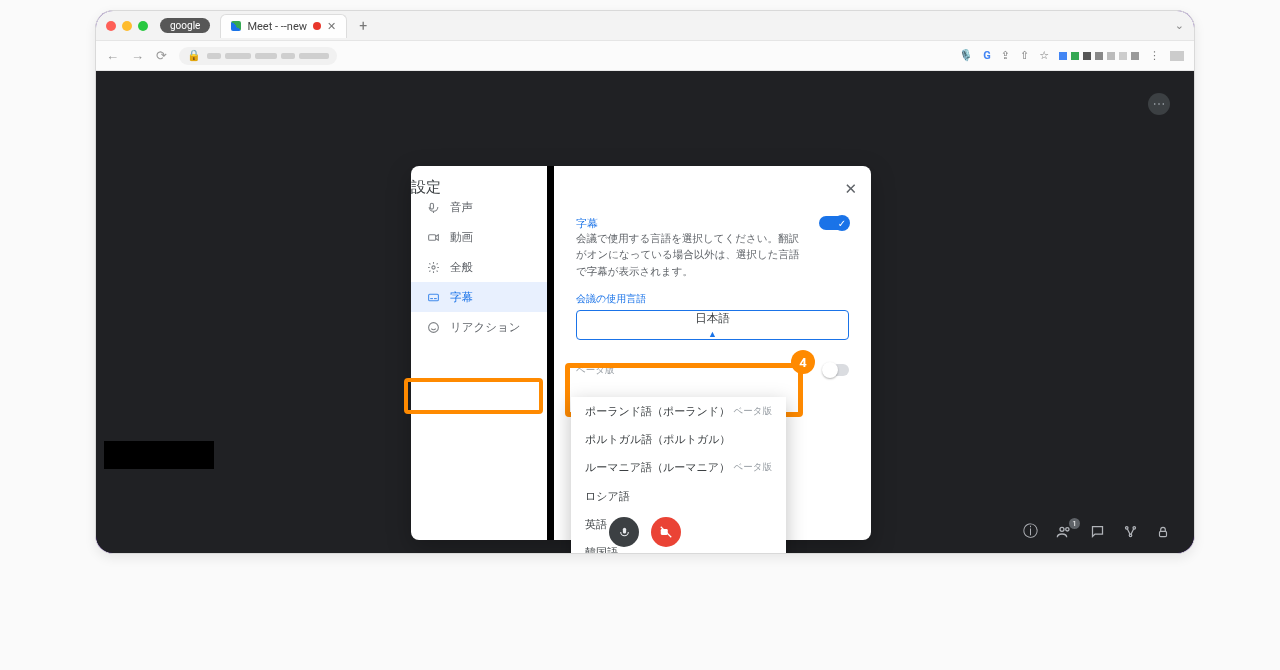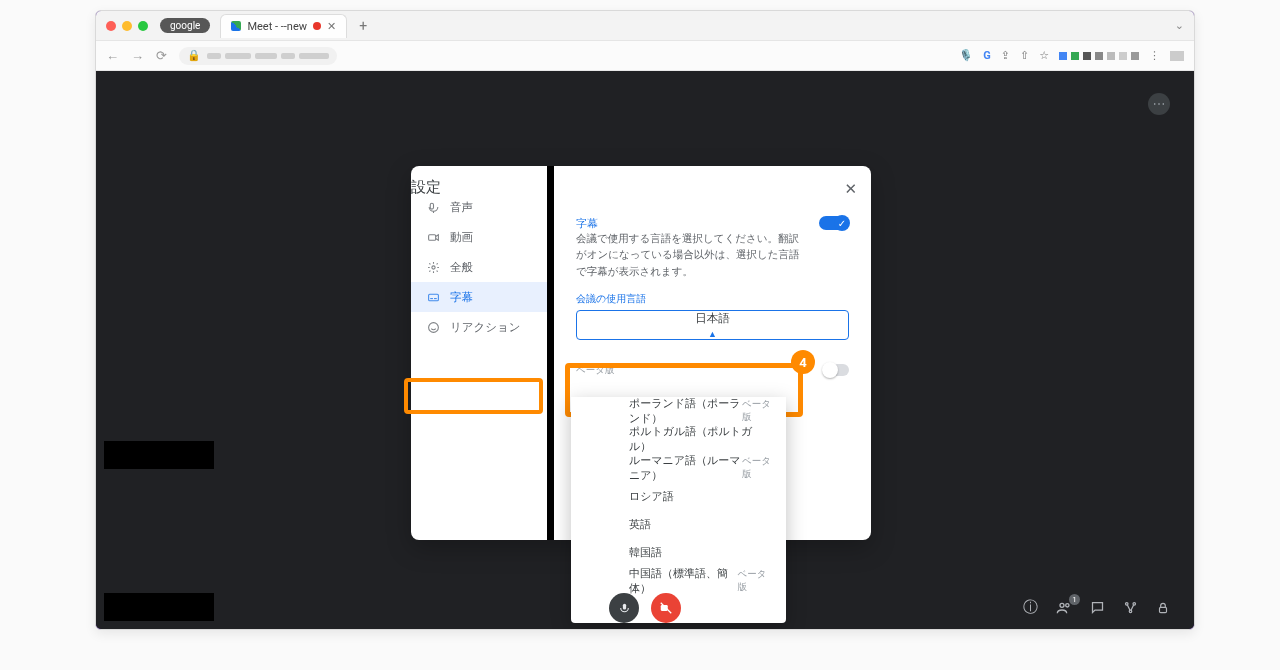--- a/index.html
+++ b/index.html
@@ -1,19 +1,19 @@
 <!DOCTYPE html>
 <html><head>
 <meta charset="utf-8">
 <style>
   * { box-sizing: border-box; margin: 0; padding: 0; font-family: -apple-system, BlinkMacSystemFont, "Segoe UI", Roboto, Arial, sans-serif; }
   html,body { width:1280px; height:670px; background:#fafafa; overflow:hidden; }
 
   
-  .browser { position:absolute; left:95px; top:10px; width:1100px; height:620px; background:#4c1d95; border:1px solid #d9d9d9; border-radius:6px; box-shadow:0 4px 12px rgba(0,0,0,.08); overflow:hidden;}
+  .browser { position:absolute; left:95px; top:10px; width:1100px; height:544px; background:#4c1d95; border:1px solid #d9d9d9; border-radius:18px; box-shadow:0 4px 12px rgba(0,0,0,.08); overflow:hidden;}
   .titlebar { height:30px; display:flex; align-items:center; padding:0 10px; gap:6px; background:#f3f3f3; border-bottom:1px solid #e5e5e5;}
   .dot { width:10px; height:10px; border-radius:50%; }
   .dot.red{background:#fe5f57;} .dot.yellow{background:#febc2e;} .dot.green{background:#28c840;}
   .pill { margin-left:6px; background:#575757; color:#fff; font-size:10px; padding:2px 10px; border-radius:10px; }
   .tab { margin-left:4px; display:flex; align-items:center; gap:6px; background:#fefefe; border:1px solid #ddd; border-bottom:none; border-radius:6px 6px 0 0; height:24px; padding:0 10px; font-size:11px; color:#444;}
   .tab .favicon { width:10px; height:10px; border-radius:2px; background:linear-gradient(45deg,#1a73e8 50%,#34a853 50%);}
   .tab .rec { width:8px; height:8px; border-radius:50%; background:#e8362a;}
   .tab .x { color:#777; font-size:11px;}
   .plustab { margin-left:6px; color:#777; font-size:14px; }
   .chev { margin-left:auto; color:#888; font-size:11px;}
@@ -67,21 +67,21 @@
   .field-hl { position:absolute; left:154px; top:197px; width:238px; height:54px; border:5px solid #ff8a00; border-radius:4px; pointer-events:none;}
   .step { position:absolute; right:56px; top:184px; width:24px; height:24px; border-radius:50%; background:#ff8a00; color:#fff; font-size:13px; font-weight:700; display:flex; align-items:center; justify-content:center;}
 
   .trans-row { display:flex; align-items:center; justify-content:space-between; margin-top:24px; font-size:11px; color:#5f6368;}
   .trans-row .beta{ font-size:9.5px; color:#9aa0a6;}
   .gswitch{ width:26px; height:12px; background:#dadce0; border-radius:6px; position:relative;}
   .gswitch::after{content:""; position:absolute; left:-1px; top:-2px; width:16px; height:16px; background:#fff; border-radius:50%; box-shadow:0 1px 2px rgba(0,0,0,.3);}
 
   
   .menu { position:absolute; left:475px; top:326px; width:215px; background:#fff; border-radius:0 0 4px 4px; box-shadow:0 6px 20px rgba(0,0,0,.25); overflow:hidden;}
-  .menu-item { height:28.3px; display:flex; align-items:center; justify-content:space-between; padding:0 14px; font-size:11px; color:#3c4043;margin-left:44px;}
+  .menu-item { height:28.3px; display:flex; align-items:center; justify-content:space-between; padding:0 14px; font-size:11px; color:#3c4043;}
   .menu-item .beta{ font-size:9.5px; color:#9aa0a6;}
 
   svg { display:block; }
 </style>
 </head>
 <body>
 
 <div class="browser">
 
   <div class="titlebar">

